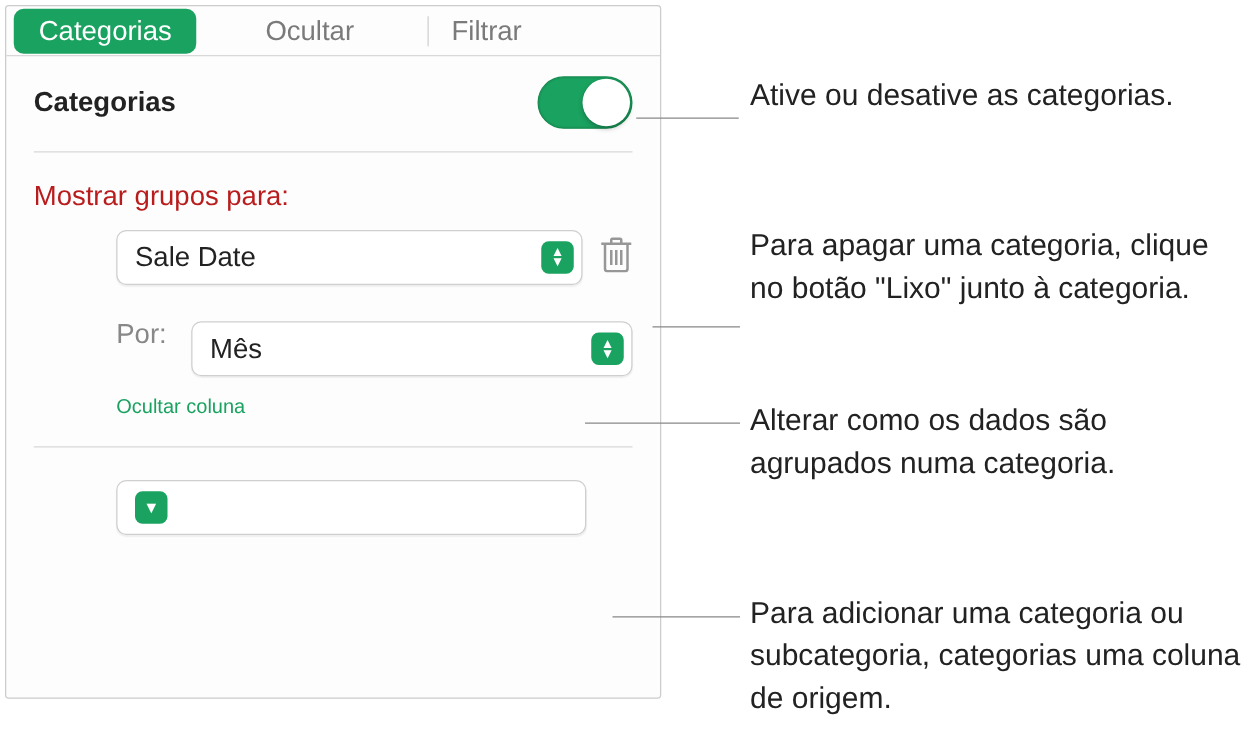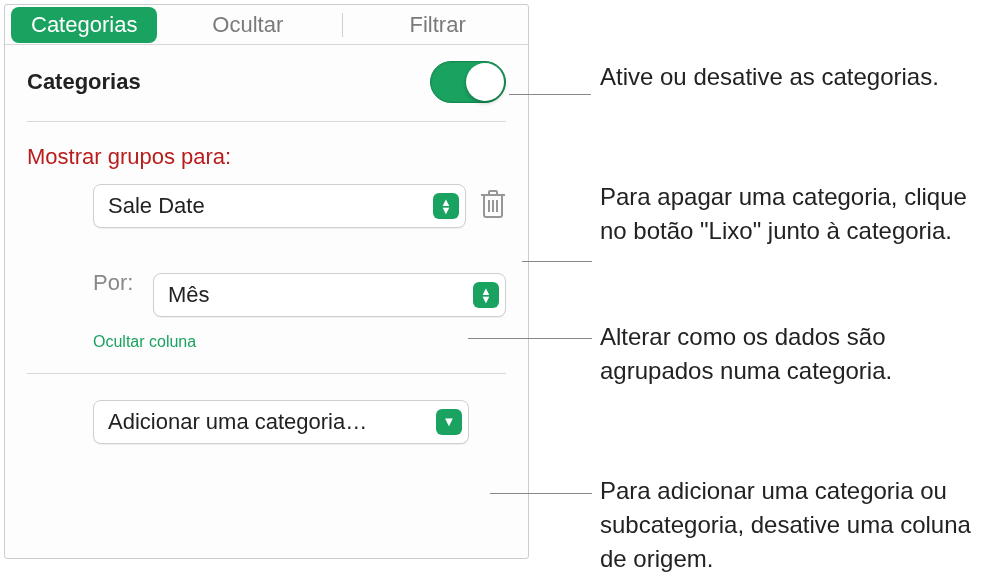--- a/index.html
+++ b/index.html
@@ -92,21 +92,21 @@
     }
     .label-lg {
       font-size: 22px;
       color: #b91c1c;
       margin-bottom: 14px;
     }
     .row {
       display: flex;
       align-items: center;
       gap: 14px;
-      margin-bottom: 20px;
+      margin-bottom: 4px;
     }
     .row.offset { margin-left: 66px; }
     .por-label {
       font-size: 22px;
       color: #888;
       min-width: 46px;
       margin-left: 66px;
     }
     .select {
       display: flex;
@@ -174,21 +174,21 @@
   </style>
 </head>
 <body>
 
 <div class="panel">
 
   <div class="tabs">
     <div class="tab active">Categorias</div>
     <div class="tab" style="flex:1; text-align:center;">Ocultar</div>
     <div class="tab-div"></div>
-    <div class="tab" style="flex:1; text-align:center;">Filtrar</div>
+    <div class="tab" style="flex:1; text-align:left;">Filtrar</div>
   </div>
 
   <div class="section">
     <div class="section-row">
       <div class="section-title">Categorias</div>
       <div class="toggle">
         <div class="toggle-knob"></div>
       </div>
     </div>
   </div>
@@ -225,31 +225,30 @@
           <span class="caret-down">▼</span>
         </span>
       </div>
     </div>
 
     <span class="link-green">Ocultar coluna</span>
 
     <hr class="divider2">
 
     <div class="select select-add">
-      <span>Adicionar uma categoria…</span>
       <span class="select-caret">
         <span class="caret-down-only">▼</span>
       </span>
     </div>
   </div>
 </div>
 
 <div class="leader" style="left:509px; top:94px; width:82px;"></div>
 <div class="callout" style="left:600px; top:60px; width:340px;">Ative ou desative as categorias.</div>
 
 <div class="leader" style="left:522px; top:261px; width:70px;"></div>
 <div class="callout" style="left:600px; top:180px; width:400px;">Para apagar uma categoria, clique no botão "Lixo" junto à categoria.</div>
 
 <div class="leader" style="left:468px; top:338px; width:124px;"></div>
 <div class="callout" style="left:600px; top:320px; width:400px;">Alterar como os dados são agrupados numa categoria.</div>
 
 <div class="leader" style="left:490px; top:493px; width:102px;"></div>
-<div class="callout" style="left:600px; top:474px; width:400px;">Para adicionar uma categoria ou subcategoria, desative uma coluna de origem.</div>
+<div class="callout" style="left:600px; top:474px; width:400px;">Para adicionar uma categoria ou subcategoria, categorias uma coluna de origem.</div>
 
 </body></html>

